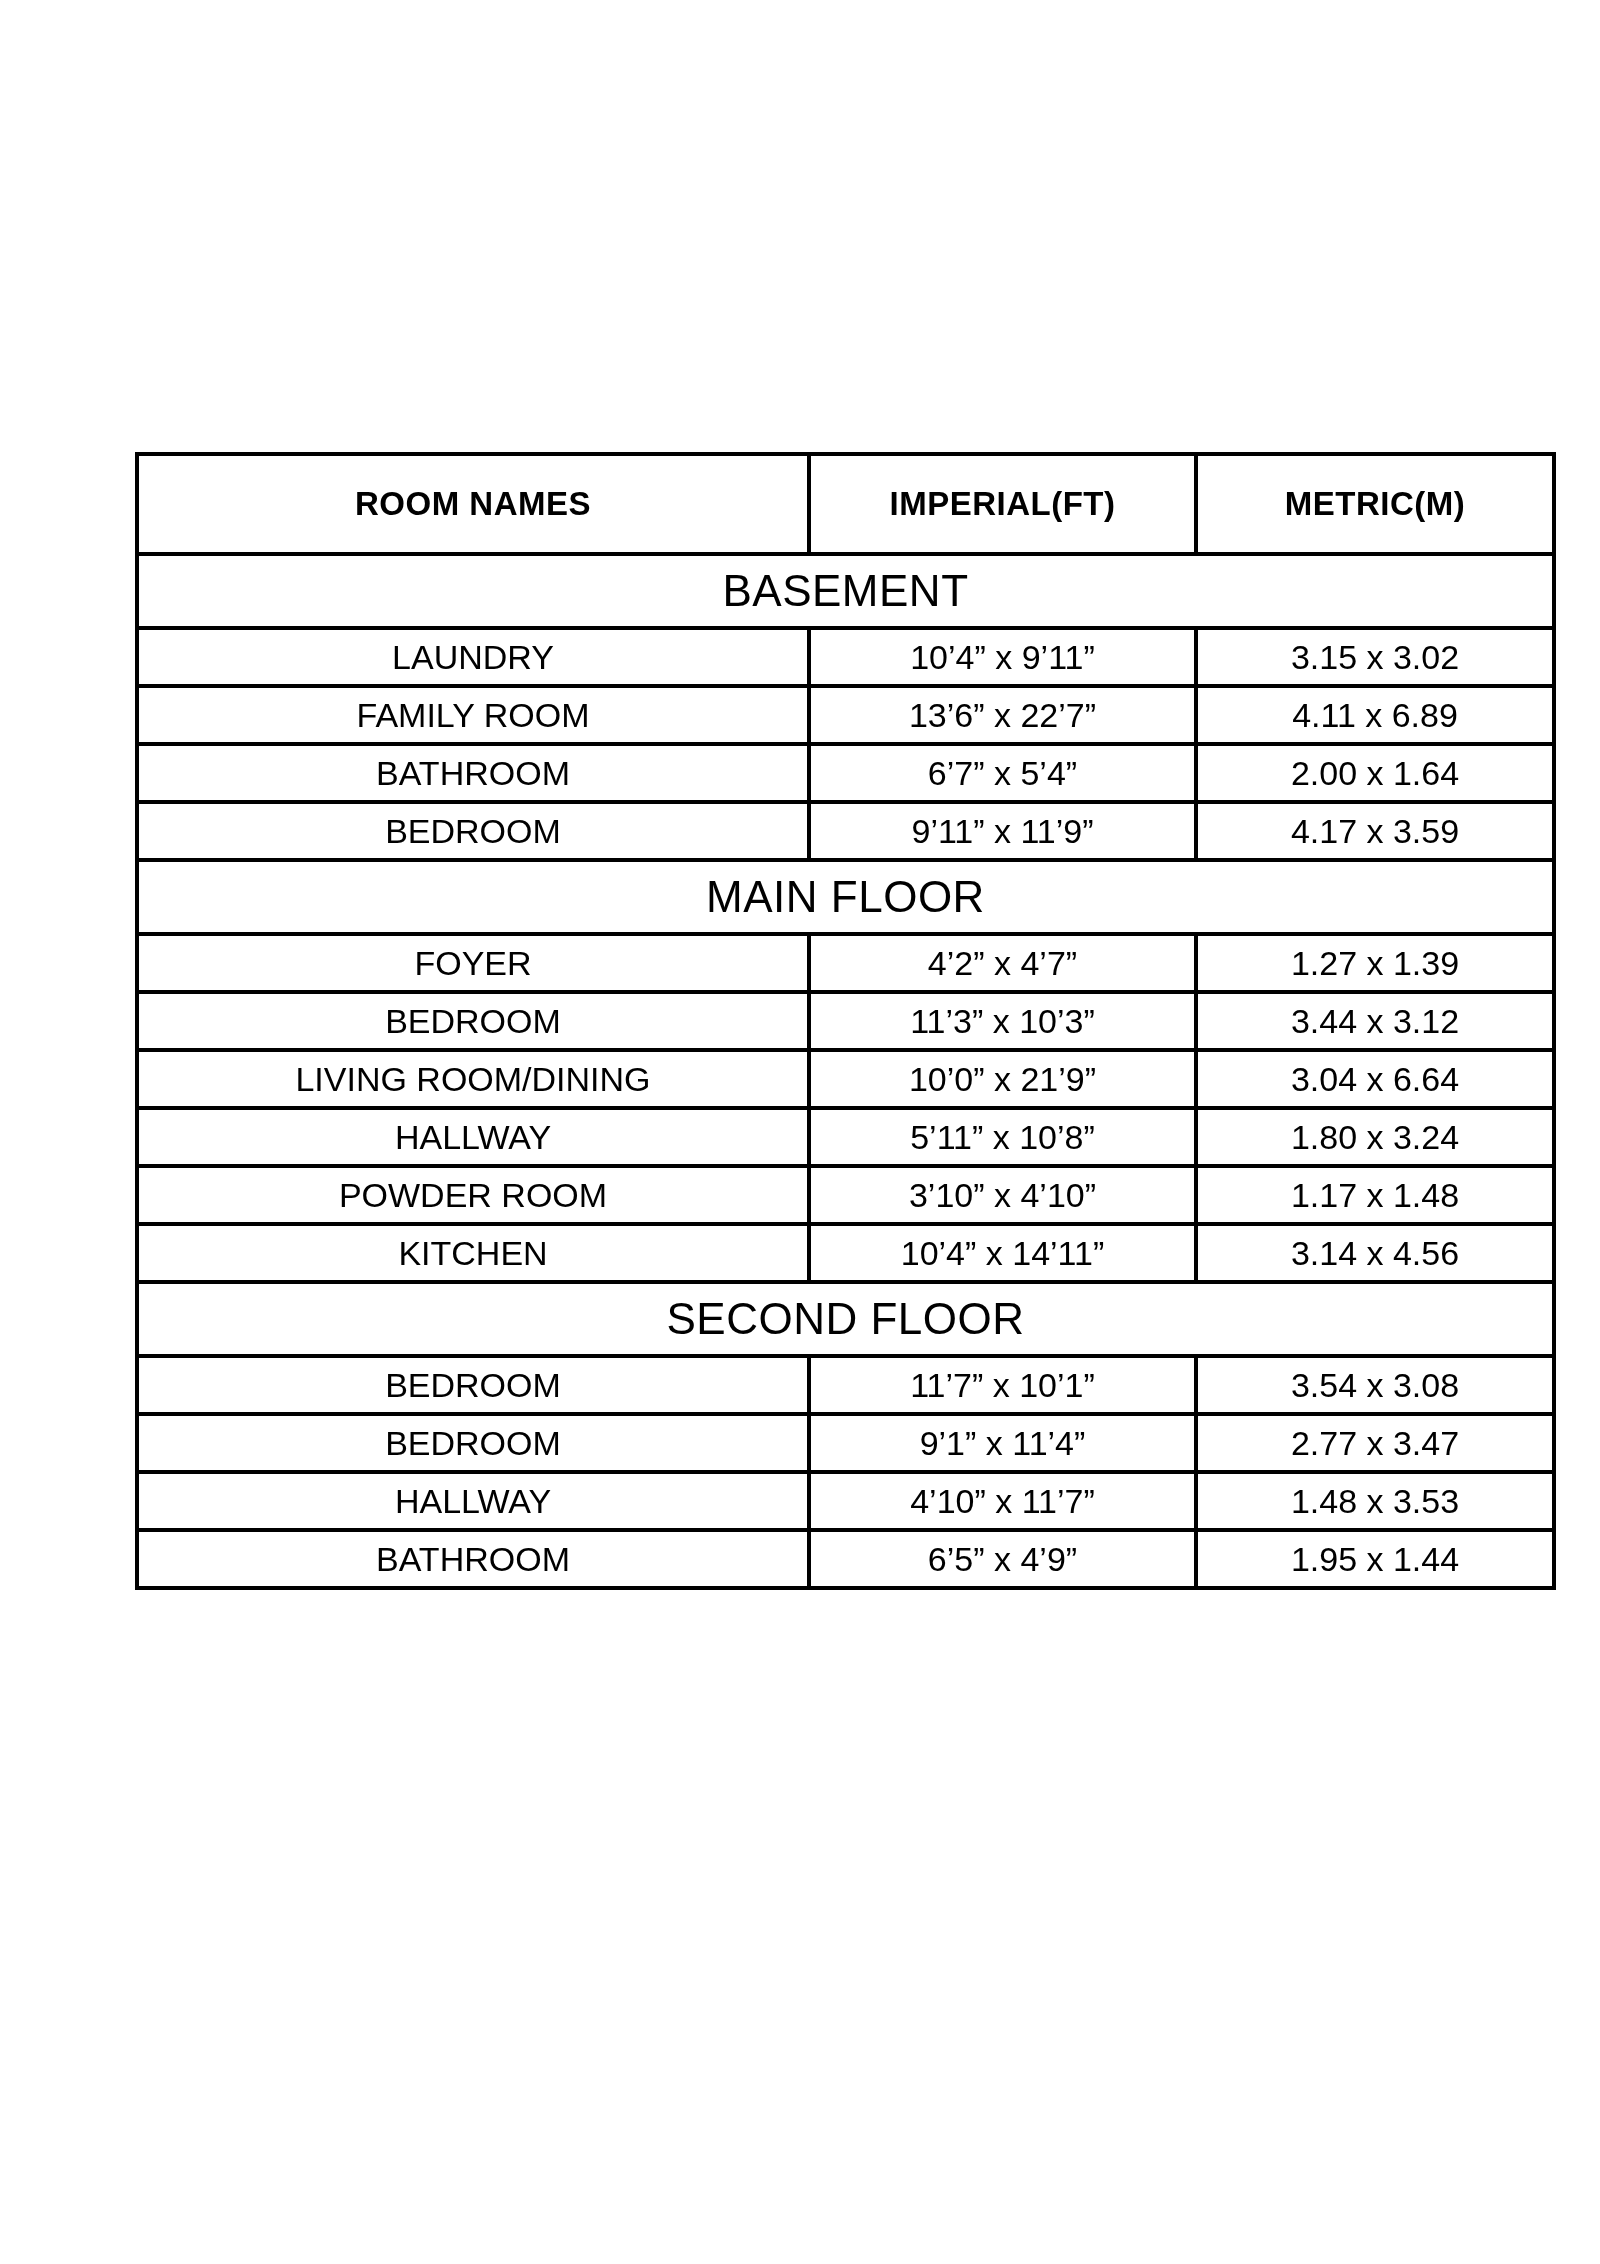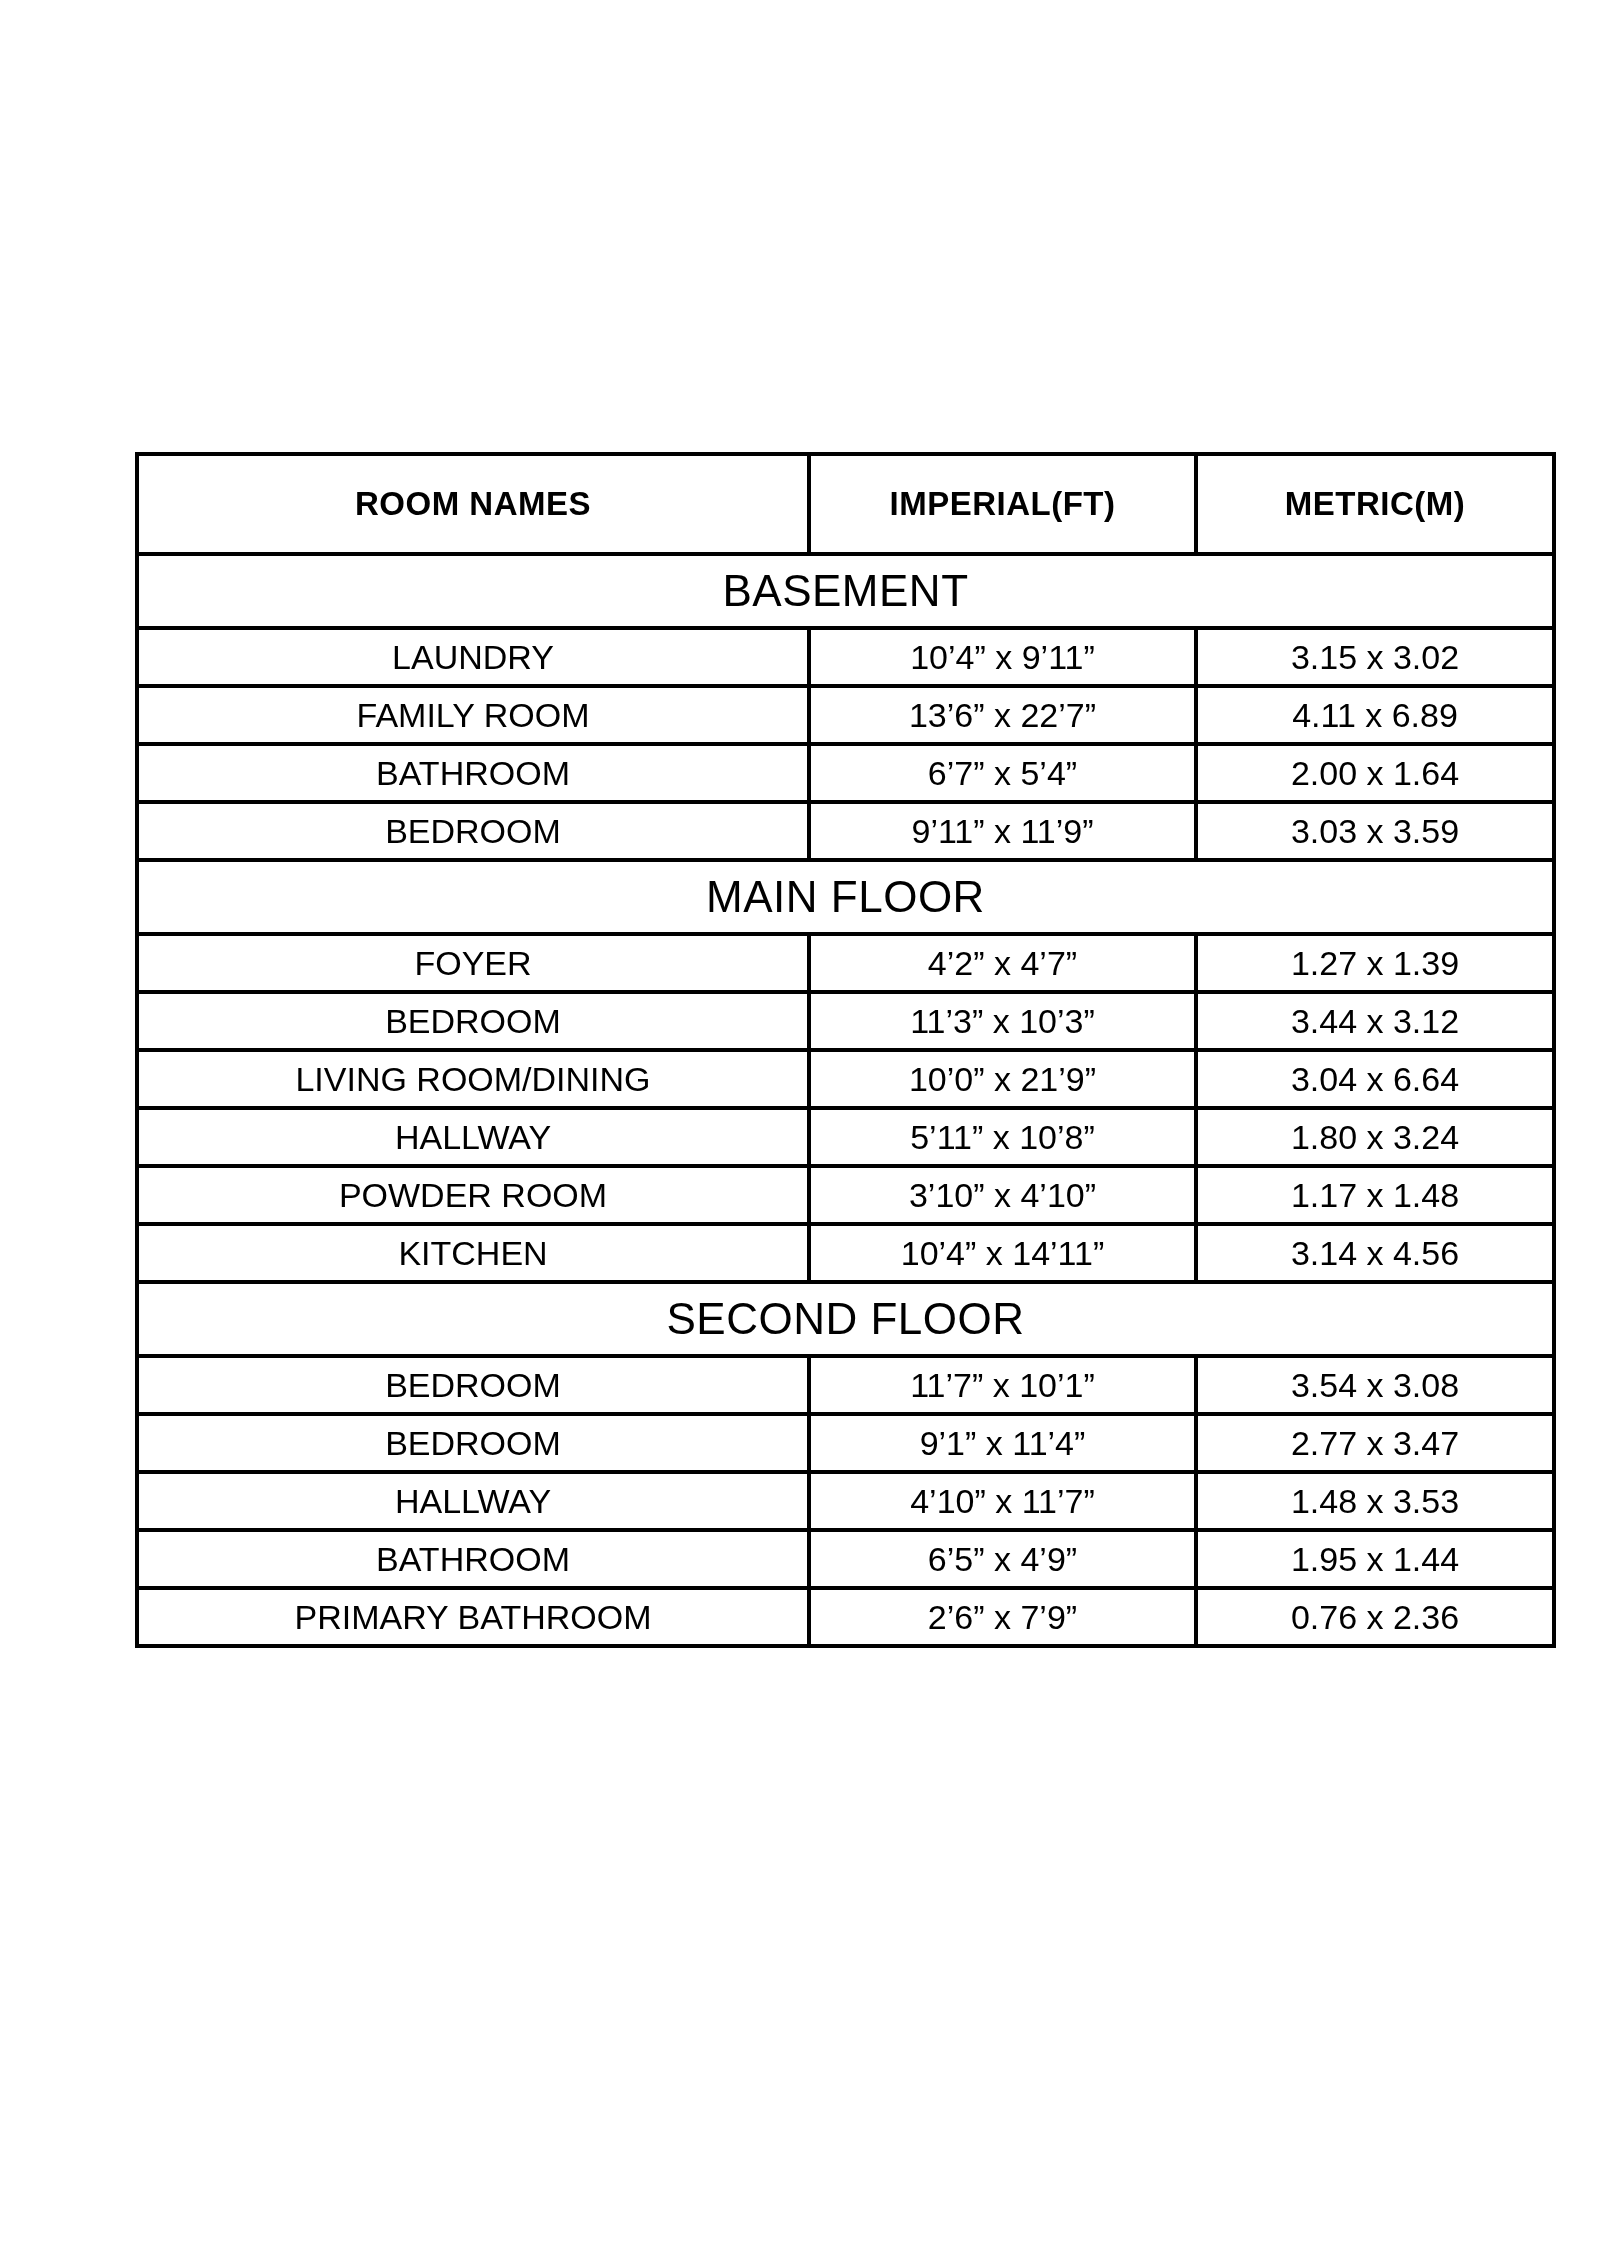--- a/index.html
+++ b/index.html
@@ -90,21 +90,21 @@
         <td>4.11 x 6.89</td>
       </tr>
       <tr class="data-row">
         <td>BATHROOM</td>
         <td>6’7” x 5’4”</td>
         <td>2.00 x 1.64</td>
       </tr>
       <tr class="data-row">
         <td>BEDROOM</td>
         <td>9’11” x 11’9”</td>
-        <td>3.03 x 3.59</td>
+        <td>4.17 x 3.59</td>
       </tr>
 
       <tr class="section-row">
         <td colspan="3">MAIN FLOOR</td>
       </tr>
       <tr class="data-row">
         <td>FOYER</td>
         <td>4’2” x 4’7”</td>
         <td>1.27 x 1.39</td>
       </tr>
@@ -150,20 +150,15 @@
       <tr class="data-row">
         <td>HALLWAY</td>
         <td>4’10” x 11’7”</td>
         <td>1.48 x 3.53</td>
       </tr>
       <tr class="data-row">
         <td>BATHROOM</td>
         <td>6’5” x 4’9”</td>
         <td>1.95 x 1.44</td>
       </tr>
-      <tr class="data-row">
-        <td>PRIMARY BATHROOM</td>
-        <td>2’6” x 7’9”</td>
-        <td>0.76 x 2.36</td>
-      </tr>
     </tbody>
   </table>
 </div>
 
 </body></html>

